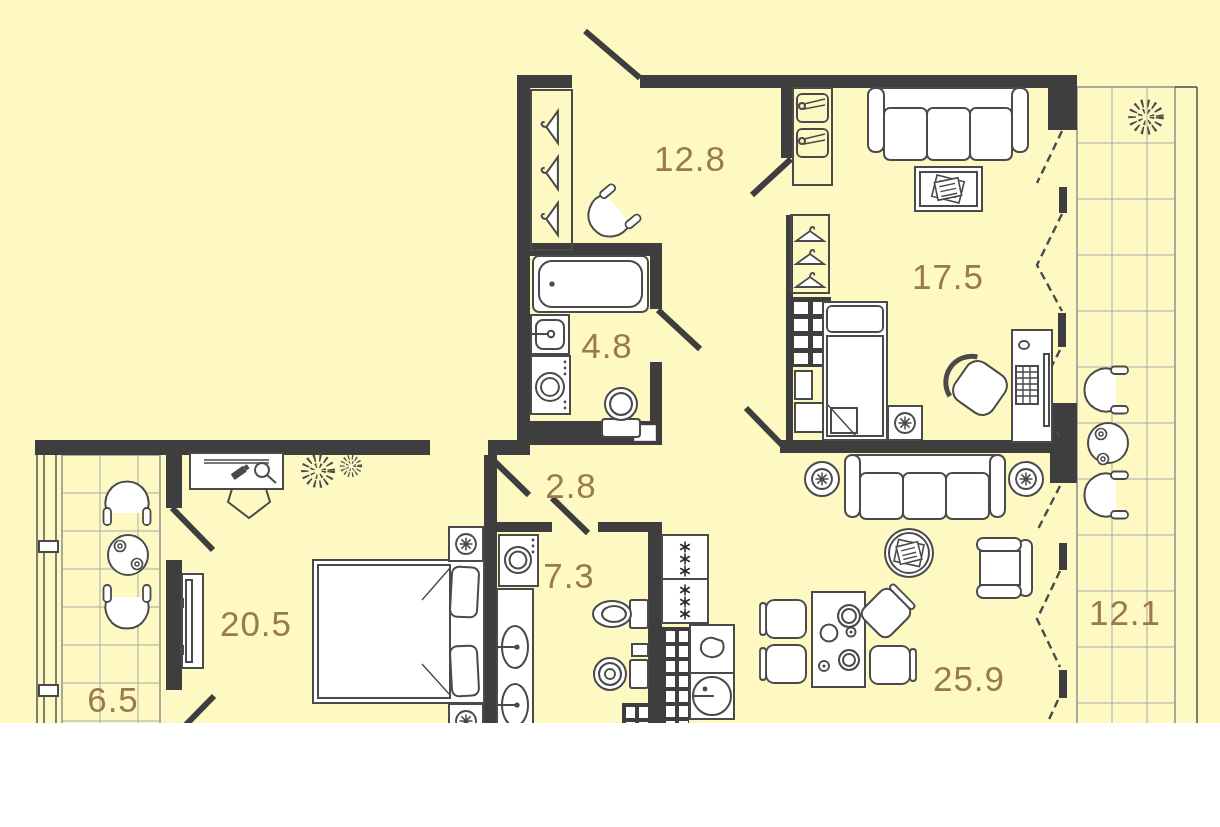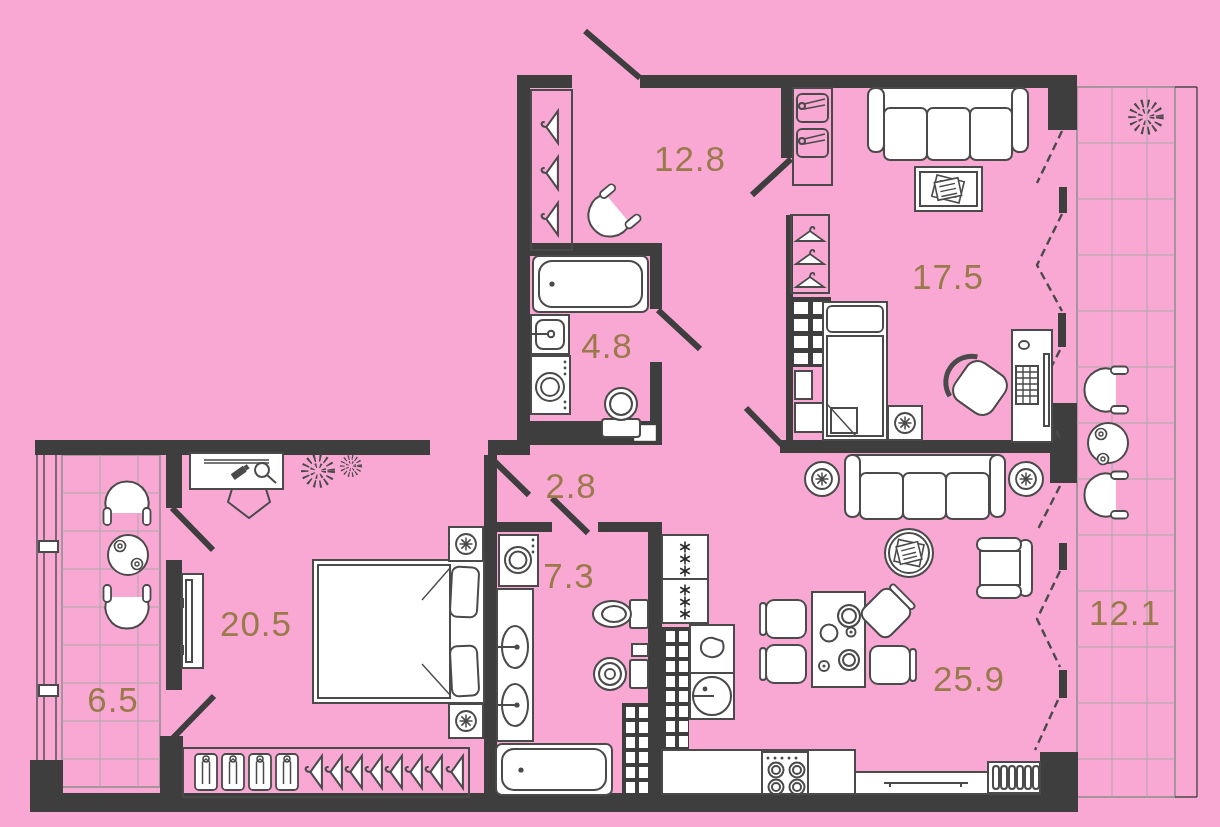--- a/index.html
+++ b/index.html
@@ -1,16 +1,16 @@
 <!DOCTYPE html>
 <html><head>
 <meta charset="utf-8">
 <style>
   html,body{margin:0;padding:0;background:#fff;}
-  #canvas{width:1220px;height:827px;position:relative;background:#f9a8d4;overflow:hidden;}
+  #canvas{width:1220px;height:723px;position:relative;background:#fef9c3;overflow:hidden;}
   svg{display:block}
   .w{fill:#3e3e3e;stroke:none}
   .d{stroke:#3e3e3e;stroke-width:6;fill:none}
   .f{stroke:#4a4a4a;stroke-width:2;fill:#fff}
   .fn{stroke:#4a4a4a;stroke-width:2;fill:none}
   .t{stroke:#4a4a4a;stroke-width:1.4;fill:none}
   .g{stroke:#a9a9a9;stroke-width:1;fill:none}
   .gb{stroke:#8d8d8d;stroke-width:1.5;fill:none}
   .dash{stroke:#4a4a4a;stroke-width:2.4;fill:none;stroke-dasharray:8 5}
   .cw{fill:#fff;stroke:none}

